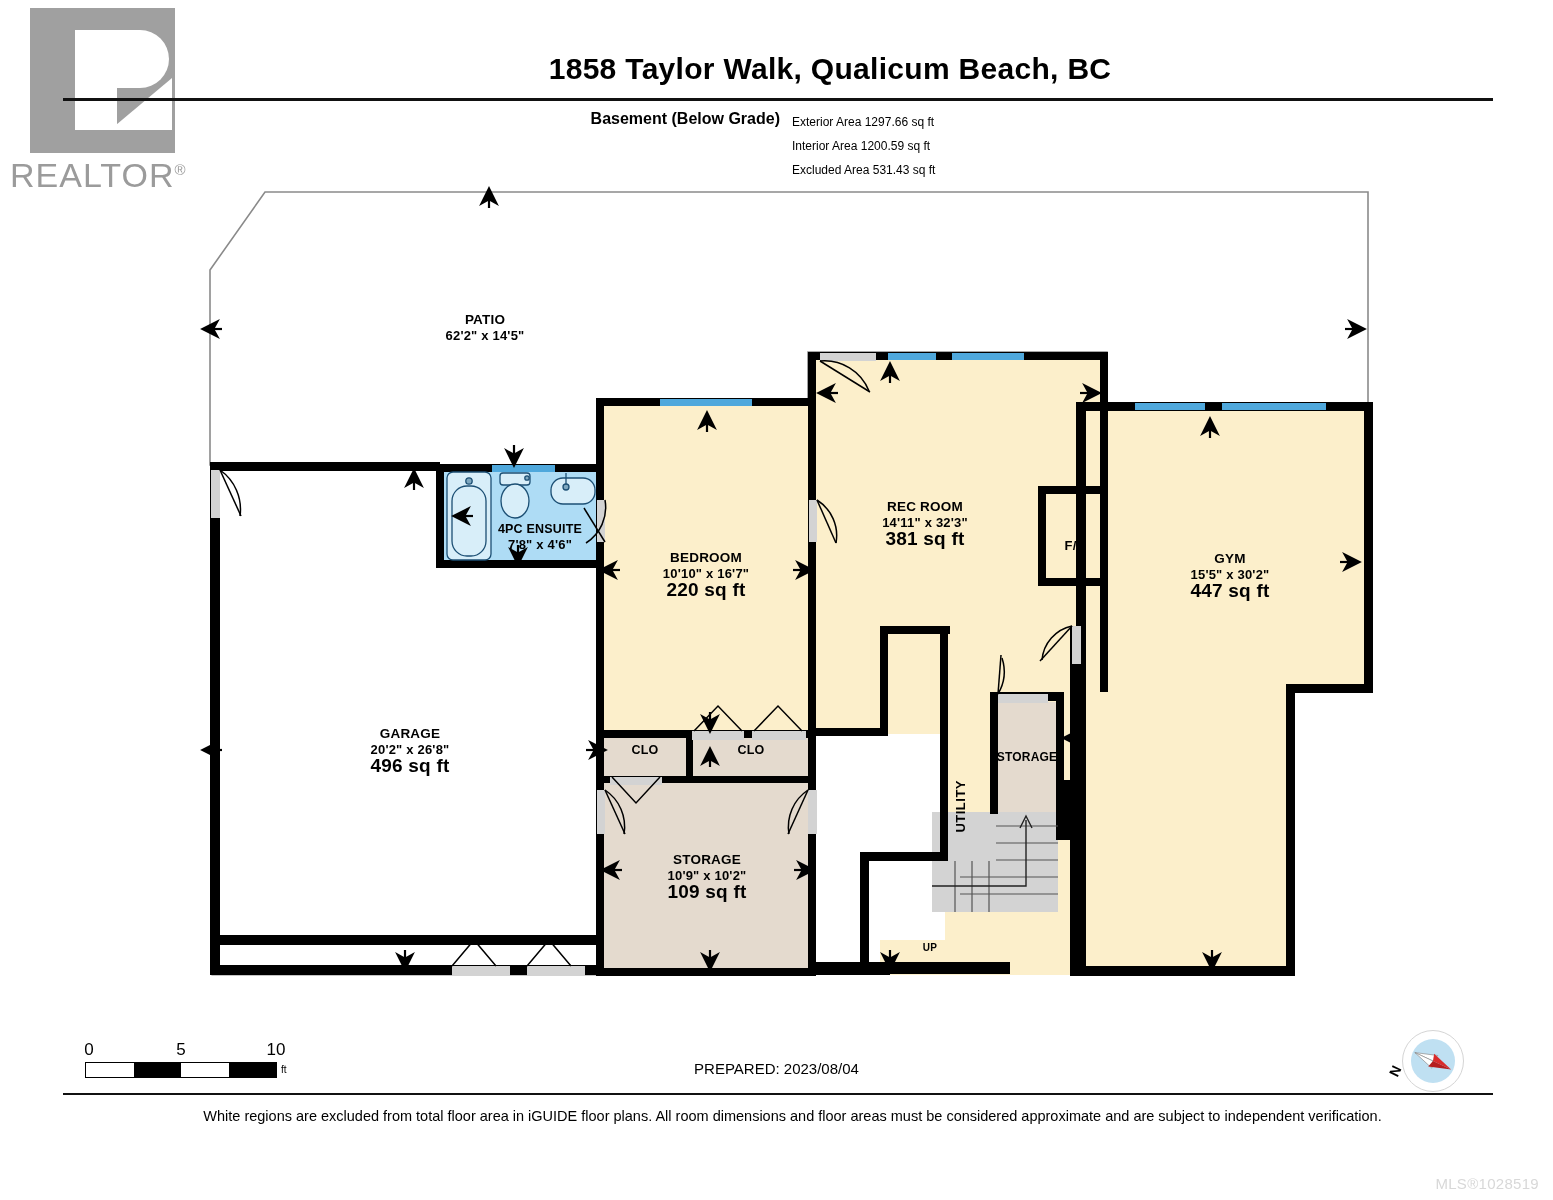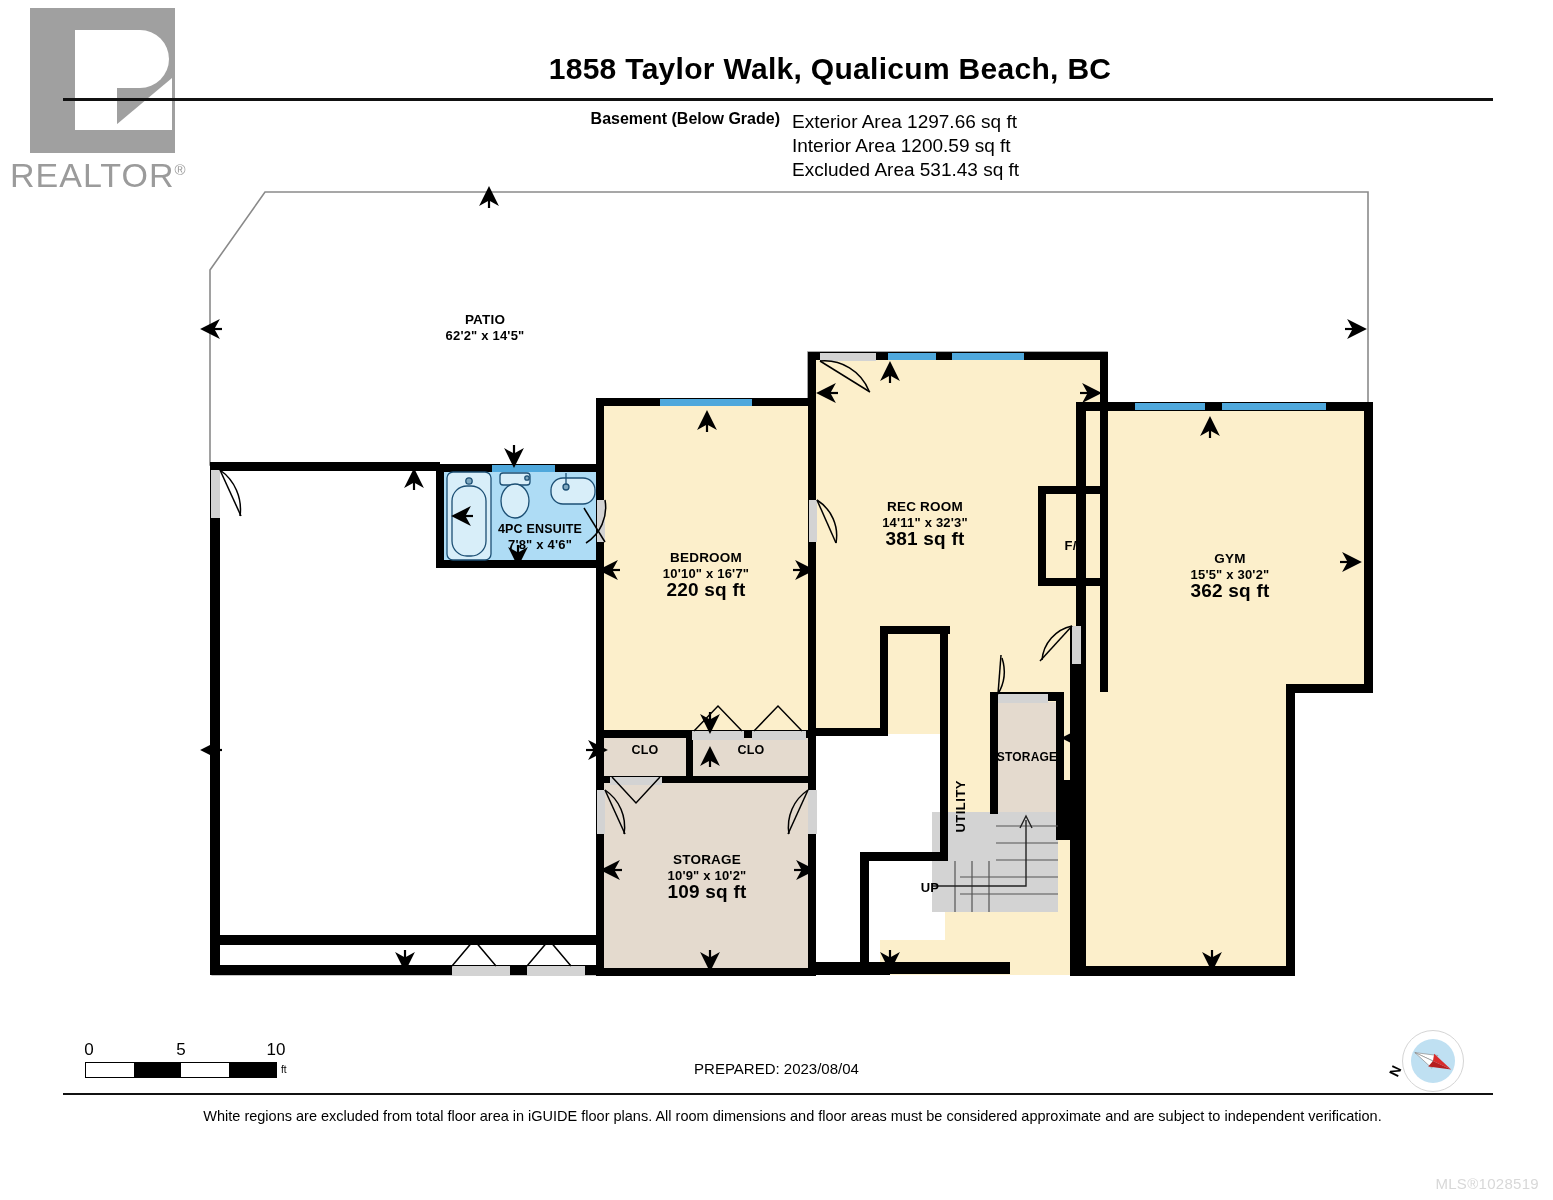--- a/index.html
+++ b/index.html
@@ -21,21 +21,21 @@
   .logo-text{position:absolute;left:0;top:148px;font-size:34px;letter-spacing:1px;color:#9b9b9b;
      font-family:"Liberation Sans", sans-serif;font-weight:400;}
   .logo-text sup{font-size:15px;vertical-align:super;}
 
   
   .title{position:absolute;left:170px;top:52px;width:1320px;text-align:center;
      font-size:30px;font-weight:bold;letter-spacing:.3px;}
   .hrule{position:absolute;left:63px;top:98px;width:1430px;height:3px;background:#111;}
   .floor-label{position:absolute;left:430px;top:110px;width:350px;text-align:right;
      font-size:16px;font-weight:bold;}
-  .areas{position:absolute;left:792px;top:110px;font-size:19px;line-height:24px;}
+  .areas{position:absolute;left:792px;top:110px;font-size:12px;line-height:24px;}
 
   
   .plan{position:absolute;left:0;top:0;width:1553px;height:1200px;}
   .plan svg{position:absolute;left:0;top:0;}
 
   
   .rlabel{position:absolute;text-align:center;font-size:13.5px;line-height:16px;
      font-weight:bold;letter-spacing:.2px;white-space:nowrap;}
   .rlabel .dim{font-weight:bold;font-size:13px;}
   .rlabel .sf{font-weight:bold;font-size:19px;}
@@ -335,36 +335,41 @@
 
   <div class="rlabel" style="left:845px;top:499px;width:160px;">
     <div>REC ROOM</div>
     <div class="dim">14'11" x 32'3"</div>
     <div class="sf">381 sq ft</div>
   </div>
 
   <div class="rlabel" style="left:1150px;top:551px;width:160px;">
     <div>GYM</div>
     <div class="dim">15'5" x 30'2"</div>
-    <div class="sf">362 sq ft</div>
-  </div>
-
+    <div class="sf">447 sq ft</div>
+  </div>
+
+  <div class="rlabel" style="left:325px;top:726px;width:170px;">
+    <div>GARAGE</div>
+    <div class="dim">20'2" x 26'8"</div>
+    <div class="sf">496 sq ft</div>
+  </div>
 
   <div class="rlabel" style="left:627px;top:852px;width:160px;">
     <div>STORAGE</div>
     <div class="dim">10'9" x 10'2"</div>
     <div class="sf">109 sq ft</div>
   </div>
 
   <div class="rlabel" style="left:1035px;top:538px;width:80px;font-size:13px;">F/P</div>
   <div class="rlabel" style="left:605px;top:742px;width:80px;font-size:12.5px;">CLO</div>
   <div class="rlabel" style="left:690px;top:742px;width:122px;font-size:12.5px;">CLO</div>
   <div class="rlabel" style="left:977px;top:749px;width:100px;font-size:12px;">STORAGE</div>
   <div class="vlabel" style="left:953px;top:780px;">UTILITY</div>
-  <div class="rlabel" style="left:905px;top:880px;width:50px;font-size:13px;">UP</div>
+  <div class="rlabel" style="left:905px;top:940px;width:50px;font-size:10px;">UP</div>
 
   <div class="scale-n" style="left:89px;">0</div>
   <div class="scale-n" style="left:181px;">5</div>
   <div class="scale-n" style="left:276px;">10</div>
   <div class="scale">
     <i></i>
       <i class="on"></i>
       <i></i>
       <i class="on"></i>
   </div>

